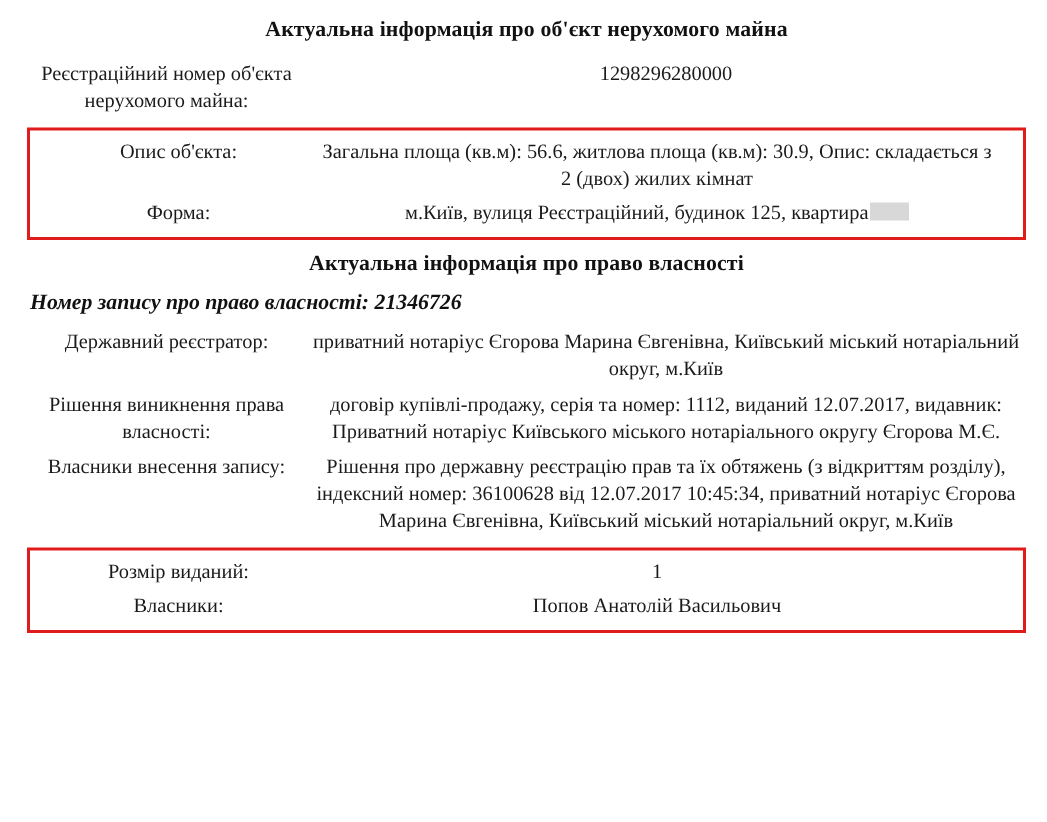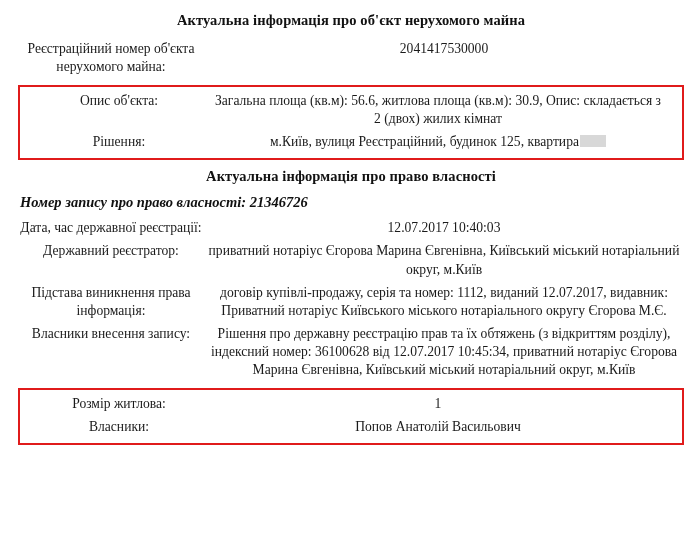--- a/index.html
+++ b/index.html
@@ -92,70 +92,66 @@
 <body>
 
 <div class="page">
 
   <div class="section-title">Актуальна інформація про об'єкт нерухомого майна</div>
 
   <table class="kv">
     <tbody>
         <tr>
       <td class="label">Реєстраційний номер об'єкта нерухомого майна:</td>
-      <td class="value">2041417530000</td>
+      <td class="value">1298296280000</td>
     </tr>
   </tbody>
     </table>
 
   <div class="boxed">
     <table class="kv">
       <tbody>
           <tr>
         <td class="label">Опис об'єкта:</td>
         <td class="value">Загальна площа (кв.м): 56.6, житлова площа (кв.м): 30.9, Опис: складається з 2 (двох) жилих кімнат</td>
       </tr>
       <tr>
-        <td class="label">Рішення:</td>
+        <td class="label">Форма:</td>
         <td class="value"><span>м.Київ, вулиця Реєстраційний, будинок 125, квартира</span><span class="redaction"></span></td>
       </tr>
     </tbody>
       </table>
   </div>
 
   <div class="section-title">Актуальна інформація про право власності</div>
 
   <div class="record-title">Номер запису про право власності: 21346726</div>
 
   <table class="kv">
     <tbody>
-        <tr>
-      <td class="label">Дата, час державної реєстрації:</td>
-      <td class="value">12.07.2017 10:40:03</td>
-    </tr>
     <tr>
       <td class="label">Державний реєстратор:</td>
       <td class="value">приватний нотаріус Єгорова Марина Євгенівна, Київський міський нотаріальний округ, м.Київ</td>
     </tr>
     <tr>
-      <td class="label">Підстава виникнення права інформація:</td>
+      <td class="label">Рішення виникнення права власності:</td>
       <td class="value">договір купівлі-продажу, серія та номер: 1112, виданий 12.07.2017, видавник: Приватний нотаріус Київського міського нотаріального округу Єгорова М.Є.</td>
     </tr>
     <tr>
       <td class="label">Власники внесення запису:</td>
       <td class="value">Рішення про державну реєстрацію прав та їх обтяжень (з відкриттям розділу), індексний номер: 36100628 від 12.07.2017 10:45:34, приватний нотаріус Єгорова Марина Євгенівна, Київський міський нотаріальний округ, м.Київ</td>
     </tr>
   </tbody>
     </table>
 
   <div class="boxed">
     <table class="kv">
       <tbody>
       <tr>
-        <td class="label">Розмір житлова:</td>
+        <td class="label">Розмір виданий:</td>
         <td class="value">1</td>
       </tr>
       <tr>
         <td class="label">Власники:</td>
         <td class="value">Попов Анатолій Васильович</td>
       </tr>
     </tbody>
       </table>
   </div>
 

